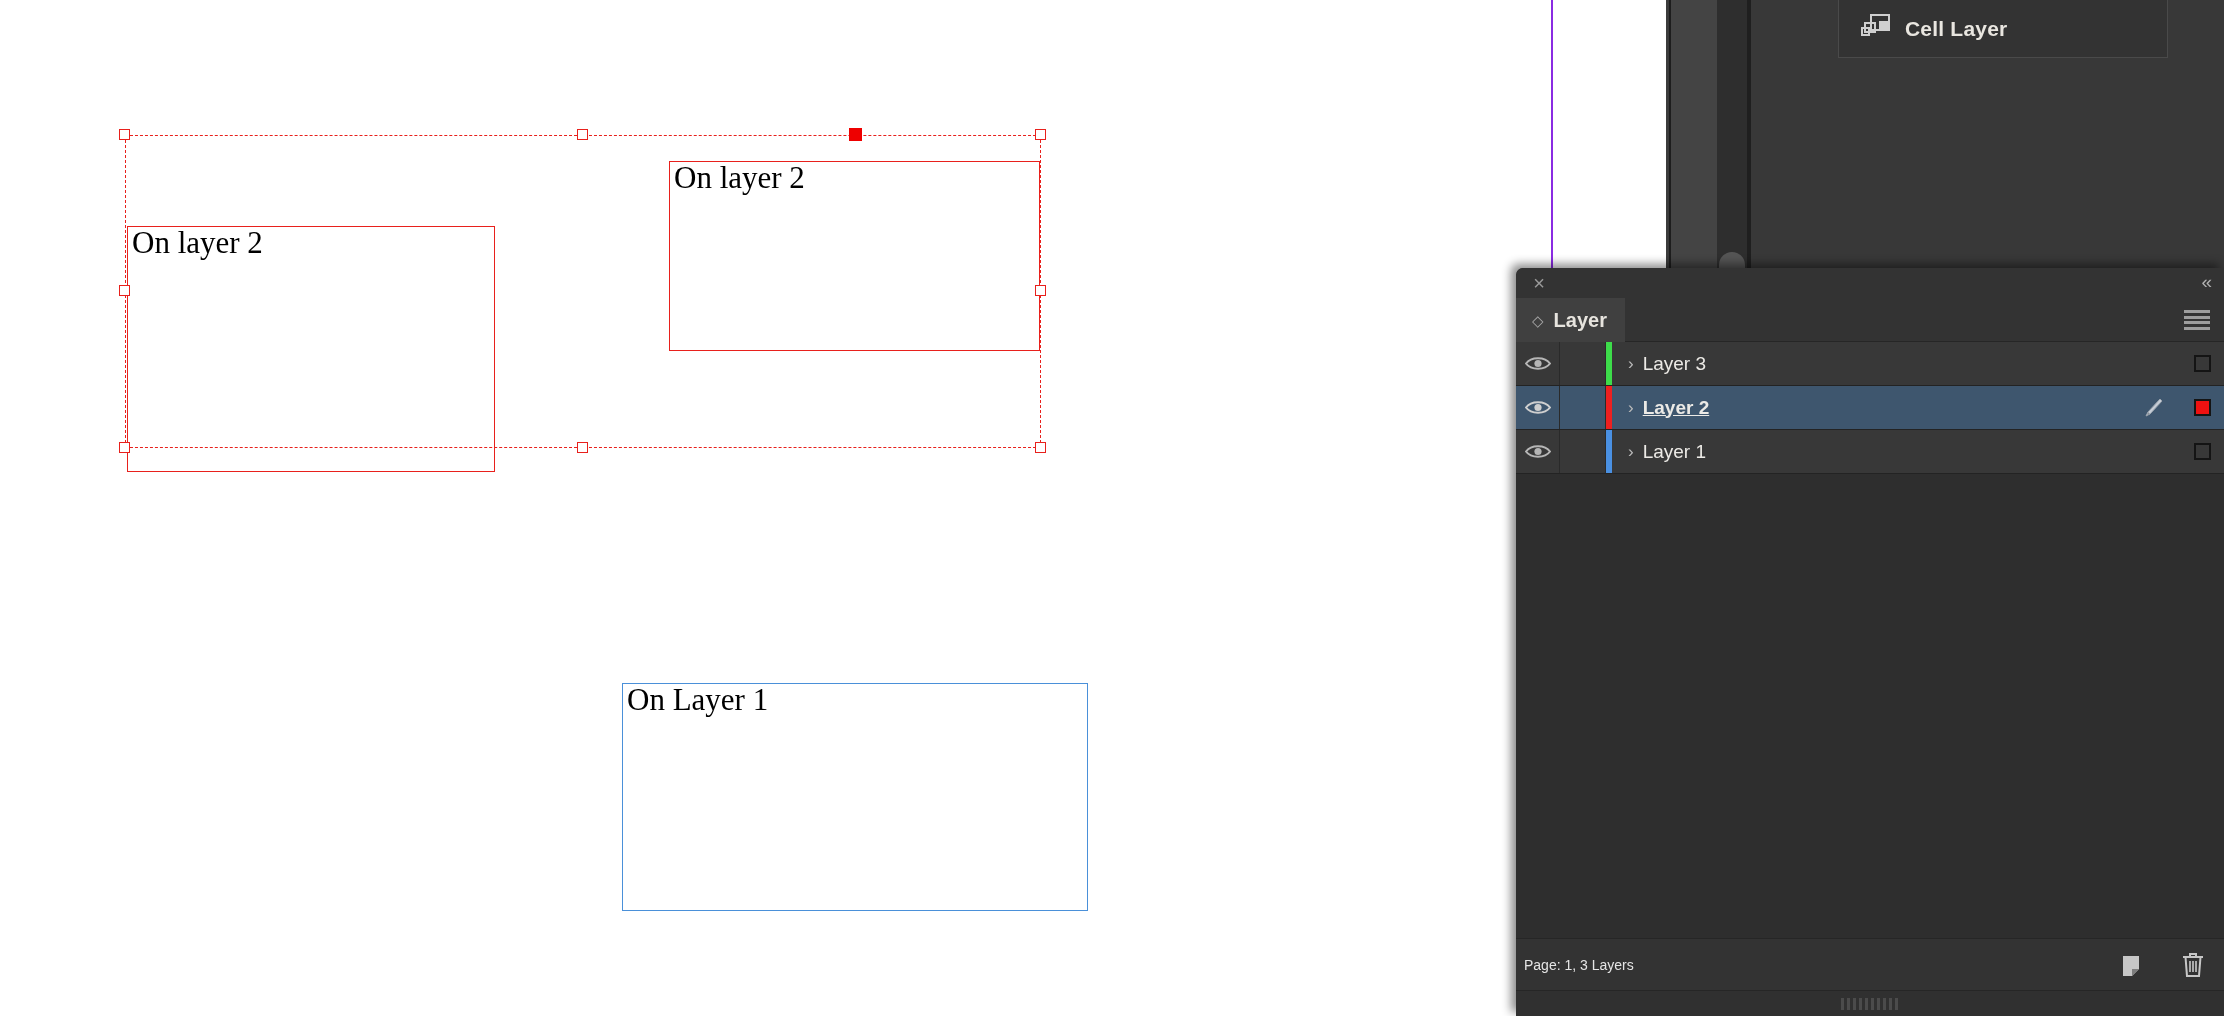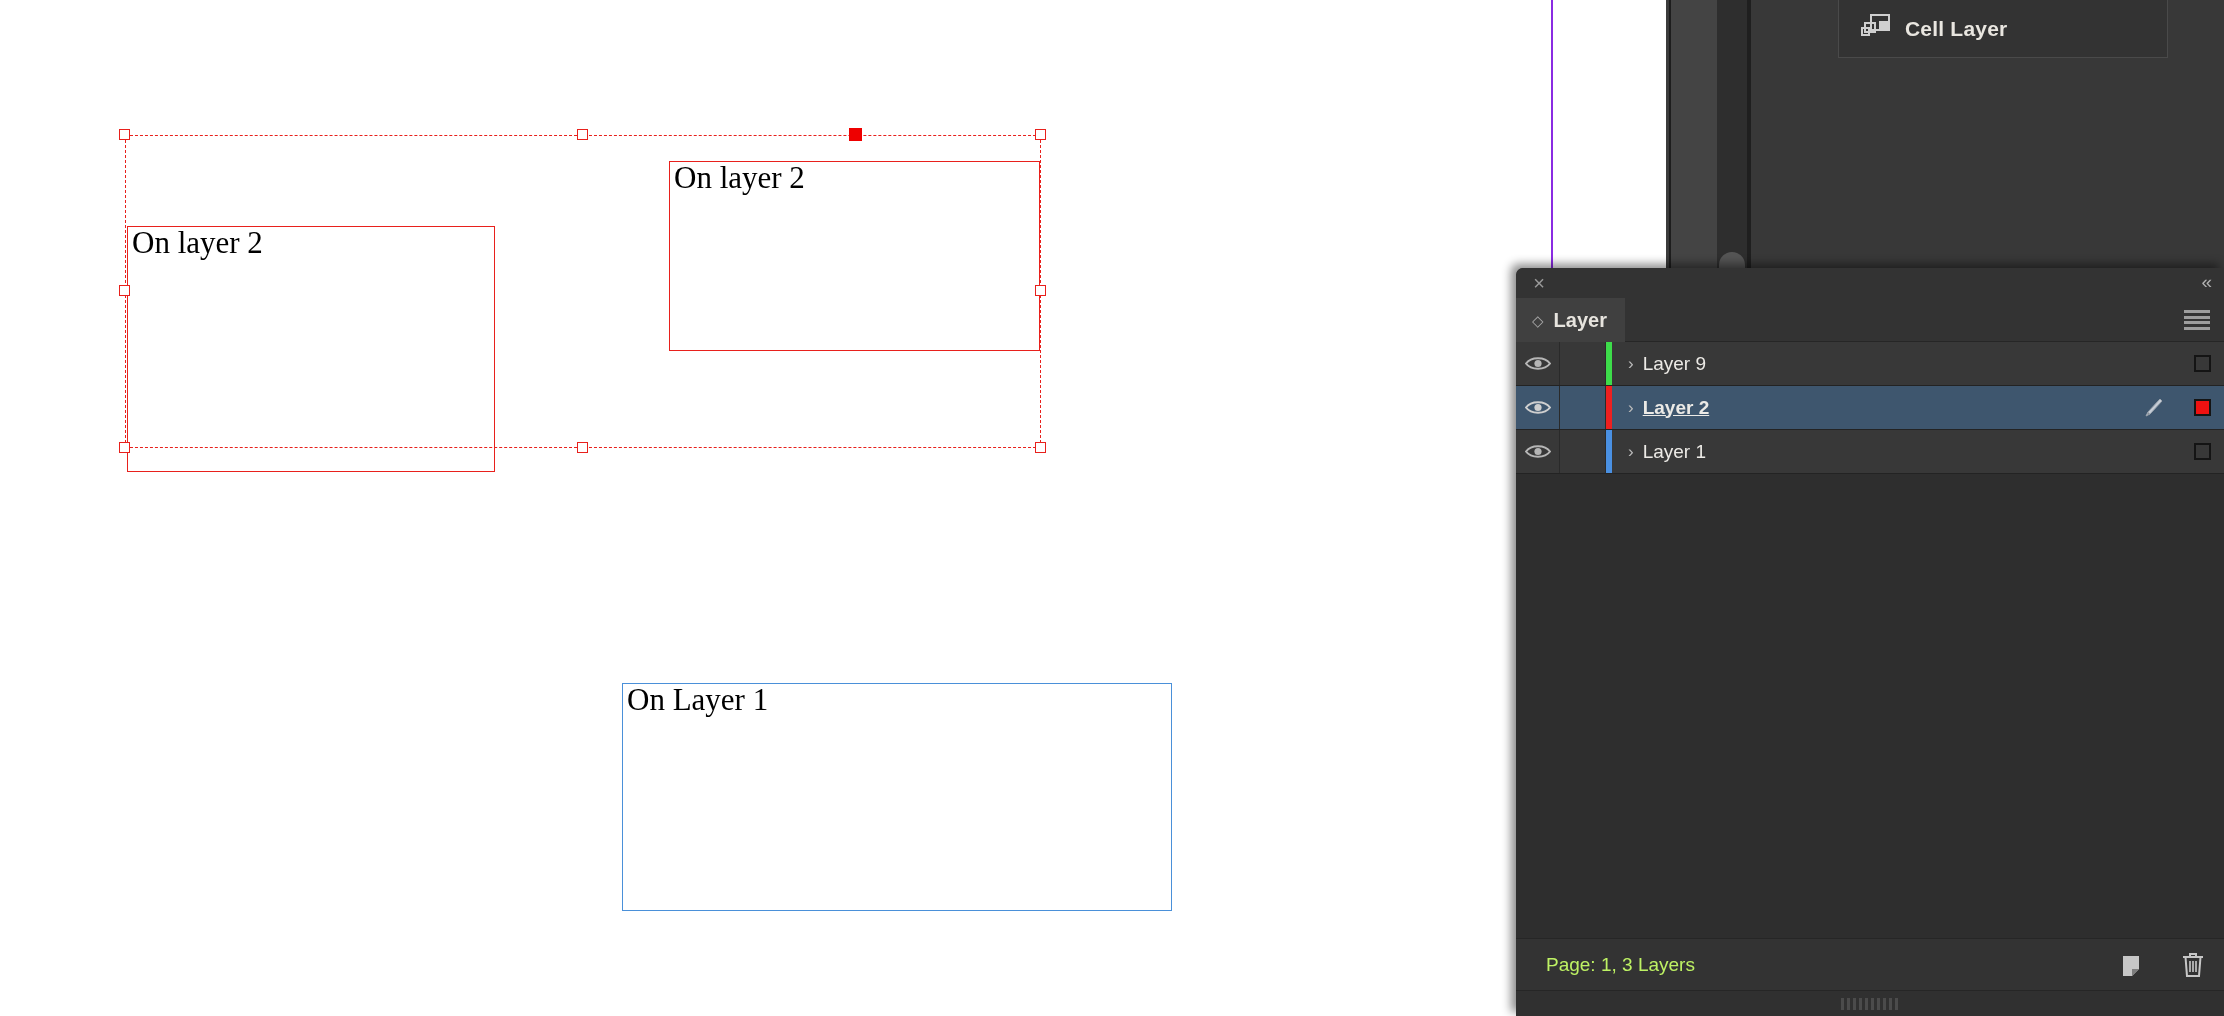--- a/index.html
+++ b/index.html
@@ -176,21 +176,21 @@
   .sq-target.on { background: #ee1111; }
 
   .lp-footer {
     position: absolute; left: 0; bottom: 26px;
     width: 100%; height: 52px;
     background: #333333;
     border-top: 1px solid #262626;
     display: flex; align-items: center;
   }
   .lp-footer .fstatus {
-    color: #bef264; font-size: 19px; padding-left: 30px;
+    color: #e5e5e5; font-size: 14px; padding-left: 8px;
   }
   .lp-footer .fspacer { flex: 1; }
   .lp-footer .ficon { width: 62px; display: flex; justify-content: center; }
   .lp-grip {
     position: absolute; left: 0; bottom: 0; width: 100%; height: 26px;
     background: #303030; border-top: 1px solid #262626;
     display: flex; align-items: center; justify-content: center;
   }
   .lp-grip .bars {
     width: 58px; height: 12px;
@@ -207,21 +207,21 @@
     <div class="guide-vert" style="left:1551px;height:1016px;"></div>
 
     <div class="tframe red" style="left:127px;top:199px;width:368px;height:246px;">
       <span class="tf-text">On layer 2</span>
     </div>
 
     <div class="tframe red" style="left:669px;top:134px;width:371px;height:190px;">
       <span class="tf-text">On layer 2</span>
     </div>
 
-    <div class="tframe blue" style="left:622px;top:683px;width:550px;height:228px;">
+    <div class="tframe blue" style="left:622px;top:683px;width:466px;height:228px;">
       <span class="tf-text">On Layer 1</span>
     </div>
 
     <div class="sel-box" style="left:125px;top:135px;width:916px;height:313px;"></div>
 
     <div class="handle" style="left:119px;top:129px;"></div>
     <div class="handle" style="left:577px;top:129px;"></div>
     <div class="handle" style="left:1035px;top:129px;"></div>
     <div class="handle" style="left:119px;top:285px;"></div>
     <div class="handle" style="left:1035px;top:285px;"></div>
@@ -276,21 +276,21 @@
         <div class="lcell-eye">
           <svg width="26" height="17" viewBox="0 0 26 17">
             <path d="M1 8.5 C6 1.5, 20 1.5, 25 8.5 C20 15.5, 6 15.5, 1 8.5 Z" fill="none" stroke="#b6b6b6" stroke-width="2"></path>
             <circle cx="13" cy="8.5" r="3.6" fill="#b6b6b6"></circle>
           </svg>
         </div>
         <div class="lcell-lock"></div>
         <div class="lcell-color" style="background:#3ddc4a;"></div>
         <div class="lcell-name">
           <span class="chev">›</span>
-          <span class="lname">Layer 9</span>
+          <span class="lname">Layer 3</span>
         </div>
         <div class="lcell-pen"></div>
         <div class="lcell-target">
           <span class="sq-target"></span>
         </div>
       </div>
 
       <div class="lrow selected">
         <div class="lcell-eye">
           <svg width="26" height="17" viewBox="0 0 26 17">

